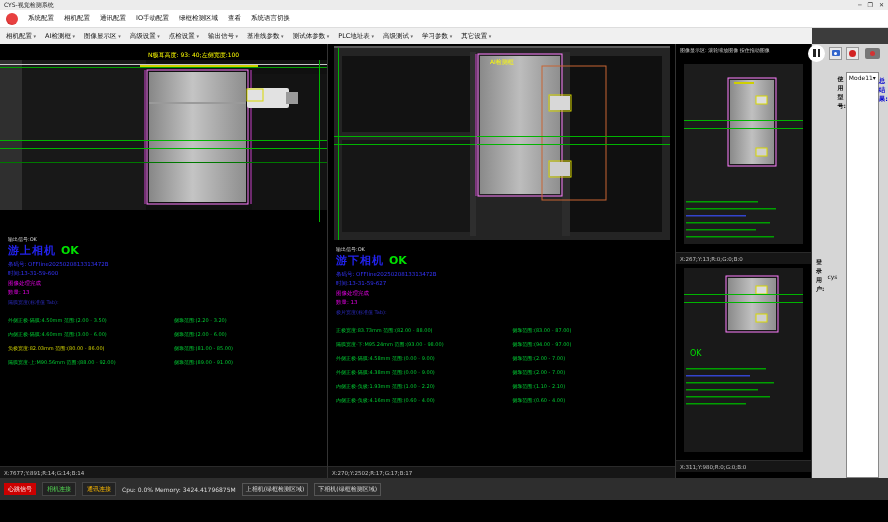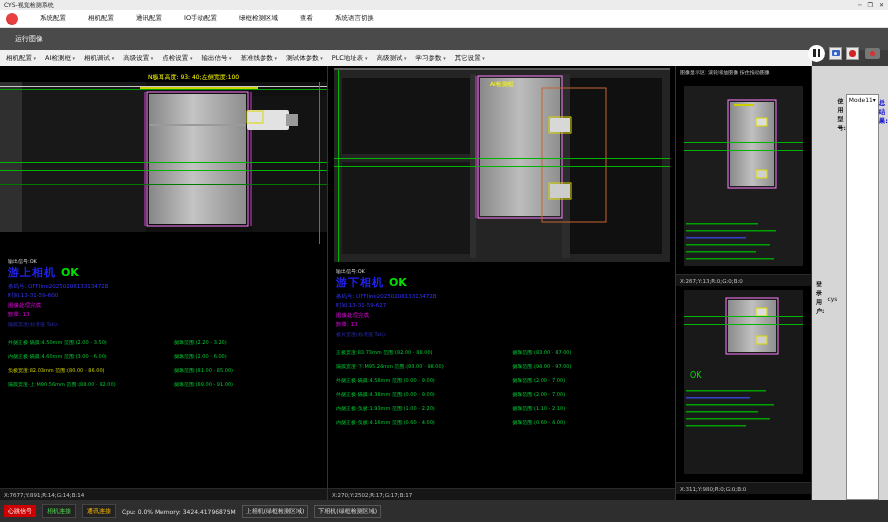--- a/index.html
+++ b/index.html
@@ -4,21 +4,21 @@
 <style>
   * { margin:0; padding:0; box-sizing:border-box; }
   html,body { background:#222; }
   .app { position:relative; width:888px; height:522px; background:#000; overflow:hidden;
          font-family:"DejaVu Sans","Liberation Sans",sans-serif; }
 
   
   .titlebar { height:10px; background:#ececec; display:flex; align-items:center; padding:0 4px; font-size:6px; color:#222; }
   .win-controls { margin-left:auto; display:flex; gap:6px; font-size:6px; color:#333; }
   .win-controls span { cursor:default; line-height:10px; }
-  .menubar { height:18px; background:#ffffff; border-bottom:1px solid #ddd; display:flex; align-items:center; gap:22px; padding:0 6px; font-size:6.5px; color:#111; }
+  .menubar { height:18px; background:#ffffff; border-bottom:1px solid #ddd; display:flex; align-items:center; gap:10px; padding:0 6px; font-size:6.5px; color:#111; }
   .logo { width:12px; height:12px; border-radius:50%; background:radial-gradient(circle at 62% 38%, #e84040 55%, #b01212 100%); flex:0 0 auto; }
   .tabrow { height:22px; background:#4a4a4a; display:flex; align-items:center; padding-left:6px; }
   .tab { color:#eee; font-size:7px; padding:3px 9px; }
   .toolbar-row { height:16px; display:flex; }
   .toolbar { flex:1; background:#f0f0f0; display:flex; align-items:center; gap:9px; padding:0 6px; font-size:6.5px; color:#111; }
   .tb-item::after { content:" ▾"; font-size:5px; color:#666; }
   .toolbar-dark { width:76px; background:#3c3c3c; }
   .top-buttons { position:absolute; top:40px; right:2px; width:78px; height:26px; display:flex; align-items:center; gap:4px; z-index:5; }
   .pause-button { width:17px; height:17px; border-radius:50%; background:#fff; display:flex; align-items:center; justify-content:center; gap:2px; }
   .pause-bar { width:2.5px; height:8px; background:#222; }
@@ -89,29 +89,26 @@
     <span class="logo"></span>
     <span>系统配置</span>
     <span>相机配置</span>
     <span>通讯配置</span>
     <span>IO手动配置</span>
     <span>绿框检测区域</span>
     <span>查看</span>
     <span>系统语言切换</span>
   </div>
 
-  <div class="tabrow">
-    <span class="tab">运行图像</span>
-  </div>
 
   <div class="toolbar-row">
     <div class="toolbar">
       <span class="tb-item">相机配置</span>
       <span class="tb-item">AI检测框</span>
-      <span class="tb-item">相机调试</span>
+      <span class="tb-item">图像显示区</span>
       <span class="tb-item">高级设置</span>
       <span class="tb-item">点检设置</span>
       <span class="tb-item">输出信号</span>
       <span class="tb-item">基准线参数</span>
       <span class="tb-item">测试体参数</span>
       <span class="tb-item">PLC地址表</span>
       <span class="tb-item">高级测试</span>
       <span class="tb-item">学习参数</span>
       <span class="tb-item">其它设置</span>
     </div>

